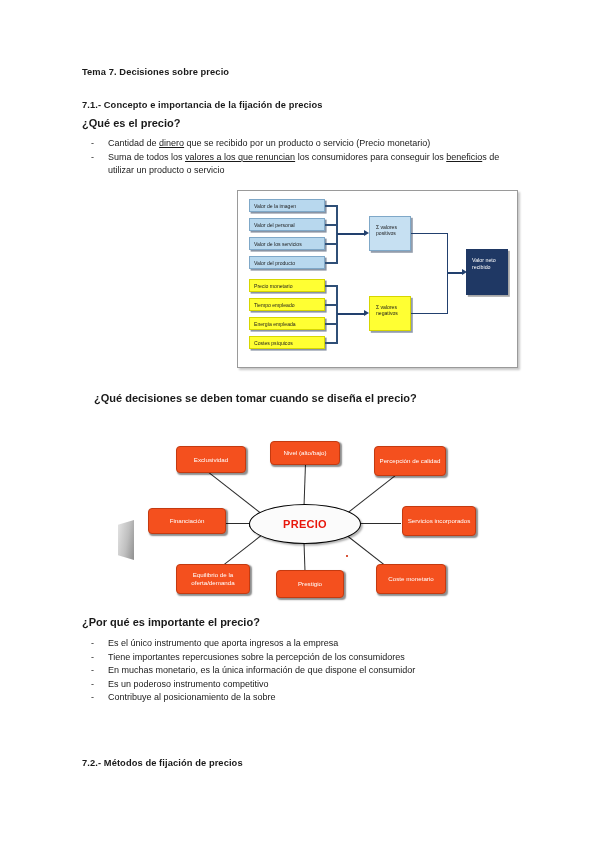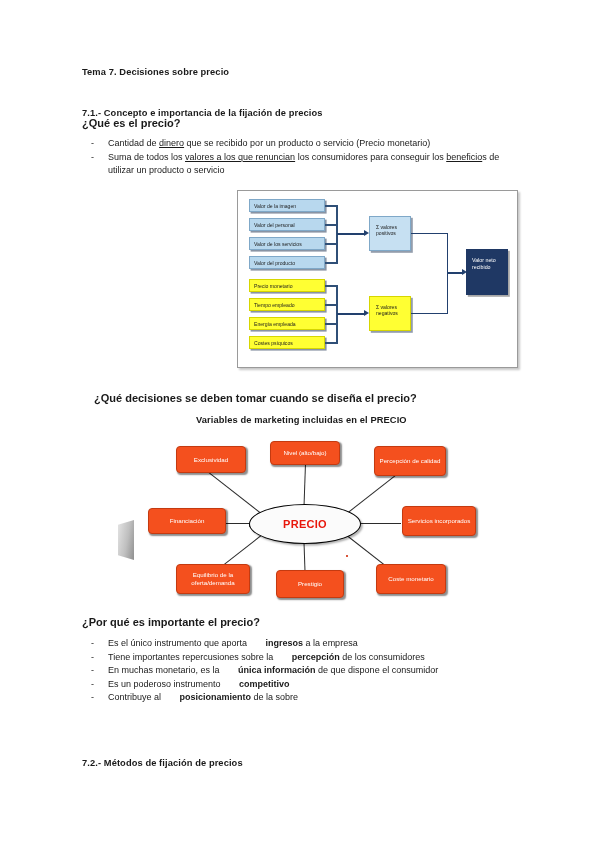--- a/index.html
+++ b/index.html
@@ -12,21 +12,21 @@
   }
   .page{position:absolute;left:0;top:0;width:599px;height:835px;background:#fff;}
 
   .h-title{position:absolute;font-size:9.3px;font-weight:bold;letter-spacing:.1px;white-space:nowrap;}
   .q-head{position:absolute;font-size:11px;font-weight:bold;white-space:nowrap;}
 
   .bullets{position:absolute;font-size:9px;line-height:13.6px;}
   .b-row{display:flex;align-items:flex-start;}
   .b-dash{width:26px;flex:0 0 26px;text-align:left;padding-left:9px;box-sizing:border-box;}
   .b-text{flex:1 1 auto;}
-  .b-text b{font-weight:bold;margin-left:16px;}
+  .b-text b{font-weight:normal;}
   .u{text-decoration:underline;}
 
   
   #diagram-value{position:absolute;left:237px;top:190px;width:281px;height:178px;
     background:#fff;border:1px solid #9a9a9a;box-sizing:border-box;
     box-shadow:2px 2px 2px rgba(0,0,0,.22);}
   .bx{position:absolute;box-sizing:border-box;display:flex;align-items:center;
       font-size:5.1px;line-height:6px;padding-left:4px;color:#1d1d1d;
       box-shadow:1.6px 1.6px 0 rgba(40,60,90,.55);}
   .bx.blue{background:#b8d8ee;border:.8px solid #7fa8c8;}
@@ -66,21 +66,21 @@
       background:linear-gradient(100deg,#e4e4e4 0%,#bfbfbf 55%,#8f8f8f 100%);
       clip-path:polygon(0% 12%,100% 0%,100% 100%,0% 88%);}
   .speck{position:absolute;background:#d9553a;}
 </style>
 </head>
 <body>
 
 <div class="page">
 
   <div class="h-title" style="left:82px;top:67px;">Tema 7. Decisiones sobre precio</div>
-  <div class="h-title" style="left:82px;top:108px;">7.1.- Concepto e importancia de la fijación de precios</div>
+  <div class="h-title" style="left:82px;top:100px;">7.1.- Concepto e importancia de la fijación de precios</div>
   <div class="q-head" style="left:82px;top:117px;">¿Qué es el precio?</div>
 
   <div class="bullets" id="bullets-precio" style="left:82px;top:137px;width:430px;">
       <div class="b-row">
         <span class="b-dash">-</span>
         <span class="b-text"><span>Cantidad de </span><span class="u">dinero</span><span> que se recibido por un producto o servicio (Precio monetario)</span></span>
       </div>
       <div class="b-row">
         <span class="b-dash">-</span>
         <span class="b-text"><span>Suma de todos los </span><span class="u">valores a los que renuncian</span><span> los consumidores para conseguir los </span><span class="u">beneficio</span><span>s de utilizar un producto o servicio</span></span>
@@ -123,21 +123,20 @@
     <div class="thinline" style="left:173px;top:42px;width:37px;height:1.2px;"></div>
     <div class="thinline" style="left:173px;top:122px;width:37px;height:1.2px;"></div>
     <div class="thinline" style="left:209px;top:42px;width:1.2px;height:81px;"></div>
     <div class="arrowline" style="position:absolute;left:209px;top:81px;width:16px;"></div>
     <div class="arrowhead" style="left:224px;top:78.4px;"></div>
 
     <div id="net-value-box" style="left:228px;top:58px;width:42px;height:46px;">Valor neto recibido</div>
   </div>
 
   <div class="q-head" style="left:94px;top:392px;">¿Qué decisiones se deben tomar cuando se diseña el precio?</div>
-  <div class="h-title" style="left:196px;top:415px;">Variables de marketing incluidas en el PRECIO</div>
 
   <div id="diagram-precio">
 
     <div id="left-wedge"></div>
 
     <div class="spoke" style="left:147px;top:78px;width:72px;transform:rotate(218deg);"></div>
     <div class="spokehead" style="left:147px;top:78px;transform:rotate(38deg);"></div>
 
     <div class="spoke" style="left:186px;top:68px;width:56px;transform:rotate(272deg);"></div>
     <div class="spokehead" style="left:186px;top:68px;transform:rotate(92deg);"></div>

